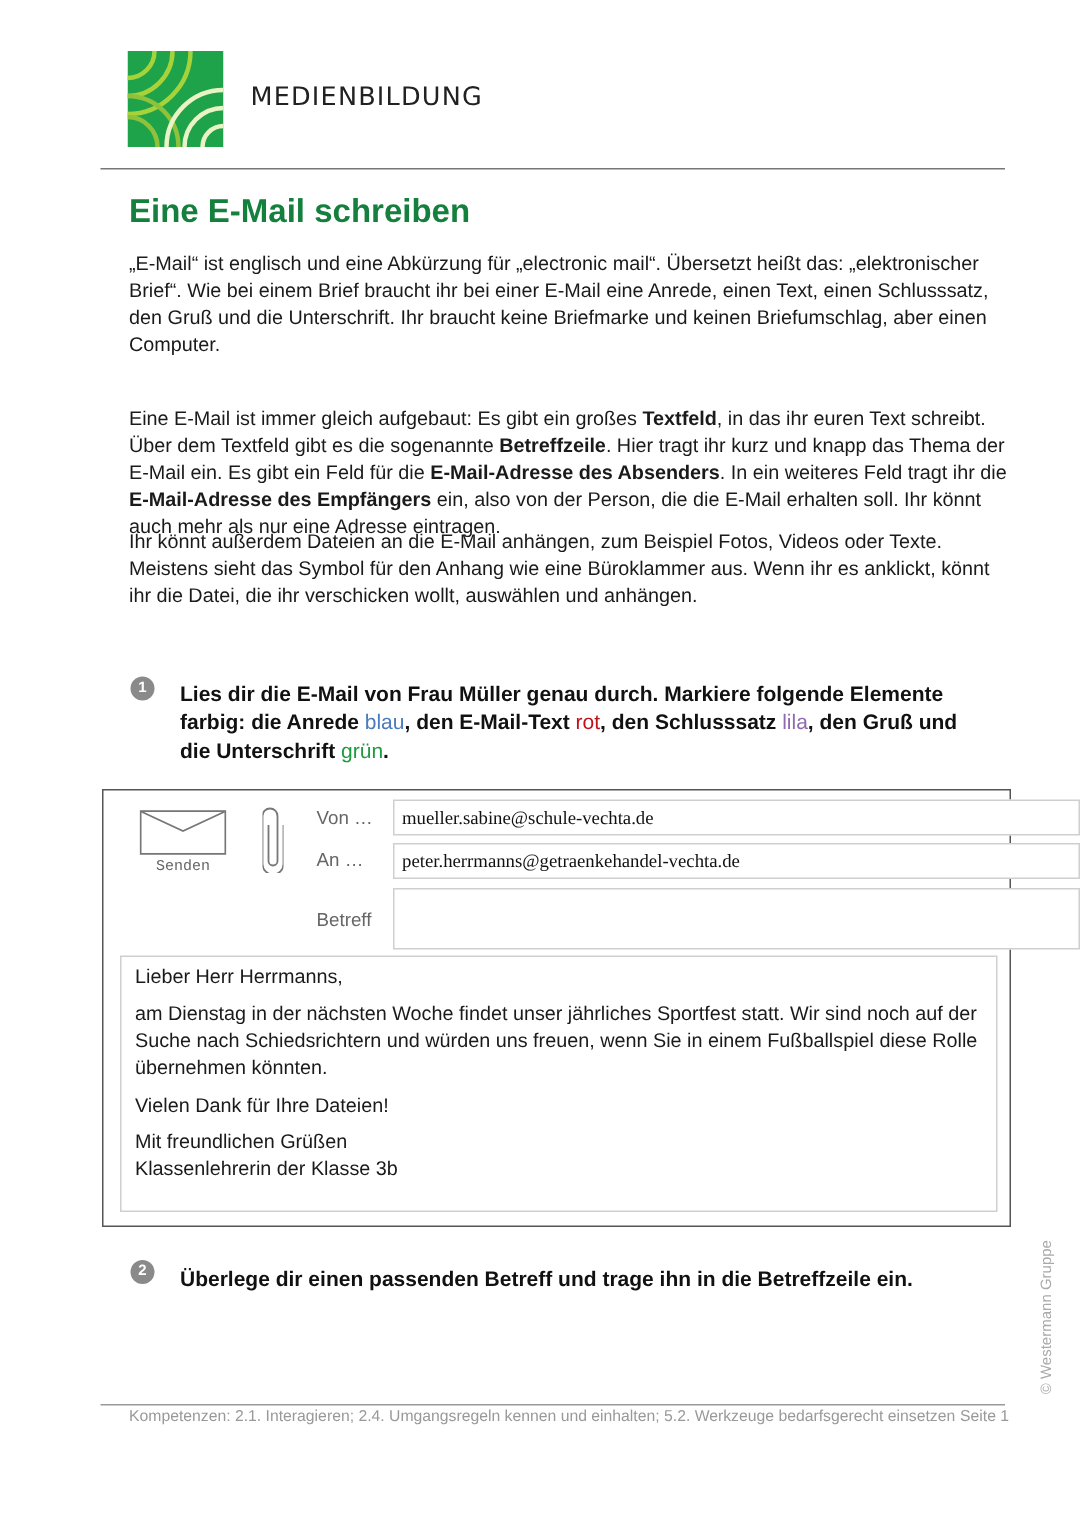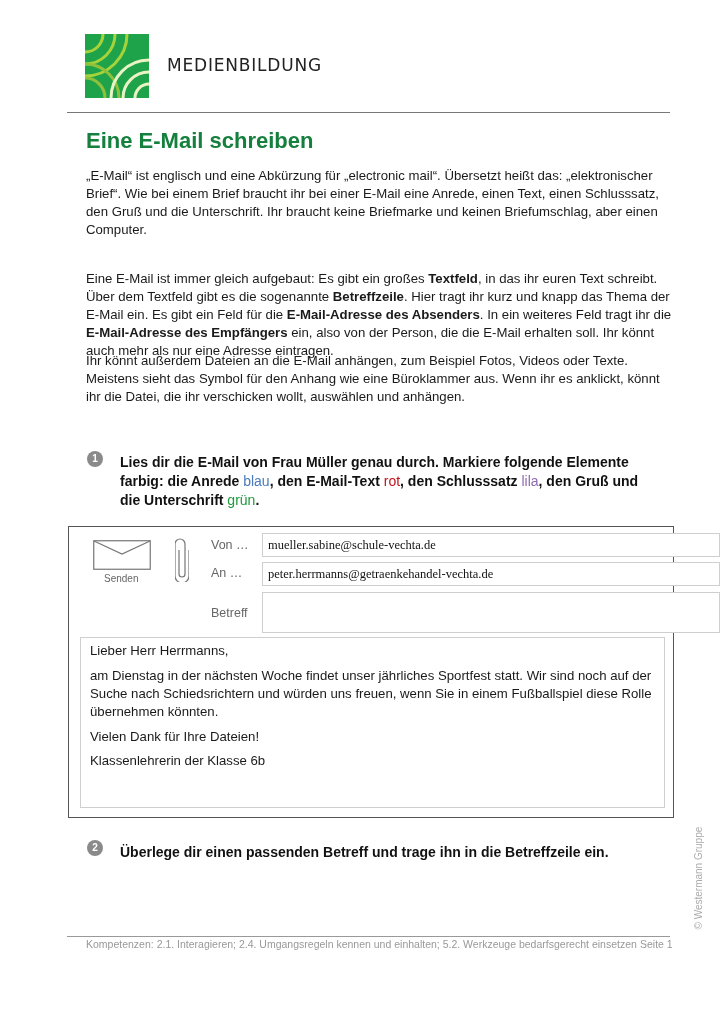--- a/index.html
+++ b/index.html
@@ -31,21 +31,21 @@
   .t2 { top: 843px; }
   .c-blue { color: #4a7bbd; font-weight: normal; }
   .c-red { color: #c0111a; font-weight: normal; }
   .c-lila { color: #8e6bb0; font-weight: normal; }
   .c-green { color: #1f9a3e; font-weight: normal; }
 
   
   .mail-frame { left: 68px; top: 526px; width: 606px; height: 292px; border: 1.5px solid #555;
                 box-sizing: border-box; }
   .env { left: 93px; top: 540px; width: 58px; height: 30px; }
-  .senden { left: 104px; top: 573px; font-size: 10px; color: #666; }
+  .senden { left: 104px; top: 573px; font-size: 10px; color: #666; font-family: Liberation Mono, monospace; }
   .clip { left: 175px; top: 538px; width: 14px; height: 44px; }
   .lbl { font-size: 12.5px; color: #666; }
   .lbl-von { left: 211px; top: 538px; }
   .lbl-an { left: 211px; top: 566px; }
   .lbl-betreff { left: 211px; top: 606px; }
   .field { left: 262px; width: 458px; border: 1.5px solid #cfcfcf; box-sizing: border-box; background: #fff;
            font-family: "Liberation Serif", serif; font-size: 12.5px; color: #111; padding: 4px 5px;
            line-height: 14px; }
   .f-von { top: 533px; height: 24px; }
   .f-an { top: 562px; height: 24px; }
@@ -111,21 +111,22 @@
 <div class="abs lbl lbl-betreff">Betreff</div>
 <div class="abs field f-von">mueller.sabine@schule-vechta.de</div>
 <div class="abs field f-an">peter.herrmanns@getraenkehandel-vechta.de</div>
 <div class="abs field f-betreff"></div>
 
 <div class="abs body-box"></div>
 <p class="abs mail-text m-greet">Lieber Herr Herrmanns,</p>
 <p class="abs mail-text m-body">am Dienstag in der nächsten Woche findet unser jährliches Sportfest statt. Wir sind noch auf der Suche nach Schiedsrichtern und würden uns freuen, wenn Sie in einem Fußballspiel diese Rolle übernehmen könnten.</p>
 <p class="abs mail-text m-thanks">Vielen Dank für Ihre Dateien!</p>
 <div class="abs mail-text m-close">
-  <div>Klassenlehrerin der Klasse 6b</div>
+  <div>Mit freundlichen Grüßen</div>
+  <div>Klassenlehrerin der Klasse 3b</div>
 </div>
 
 <div class="abs task-num num2">2</div>
 <div class="abs task-text t2">Überlege dir einen passenden Betreff und trage ihn in die Betreffzeile ein.</div>
 
 <div class="abs copyright">© Westermann Gruppe</div>
 
 <div class="abs hr-bot"></div>
 <div class="abs foot">Kompetenzen: 2.1. Interagieren; 2.4. Umgangsregeln kennen und einhalten; 5.2. Werkzeuge bedarfsgerecht einsetzen</div>
 <div class="abs page">Seite 1</div>

